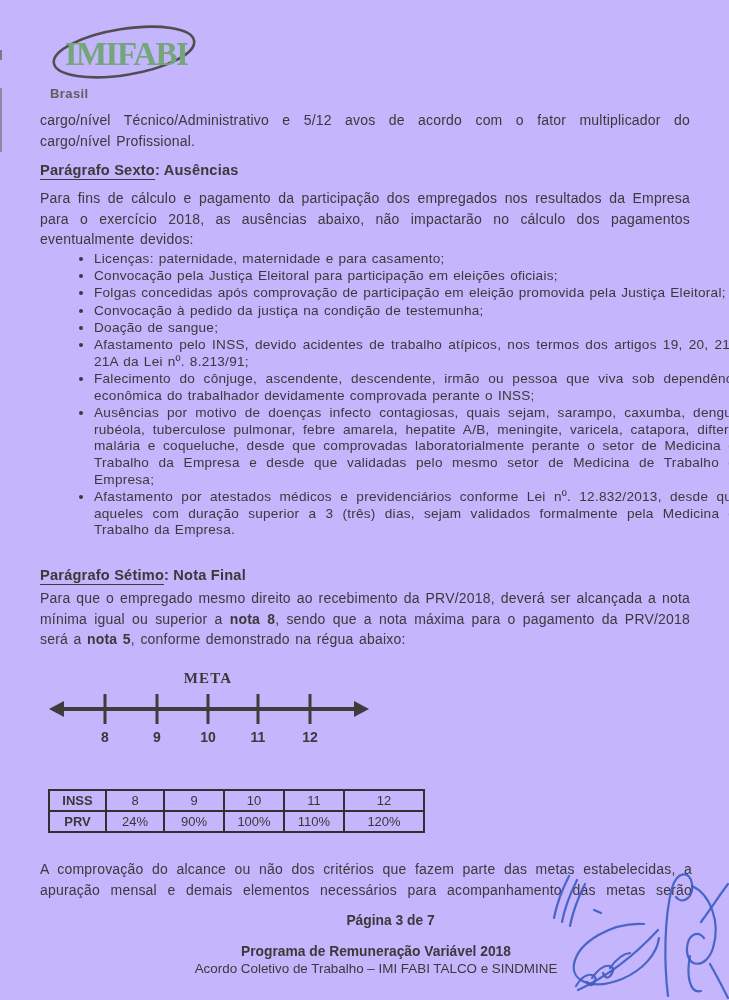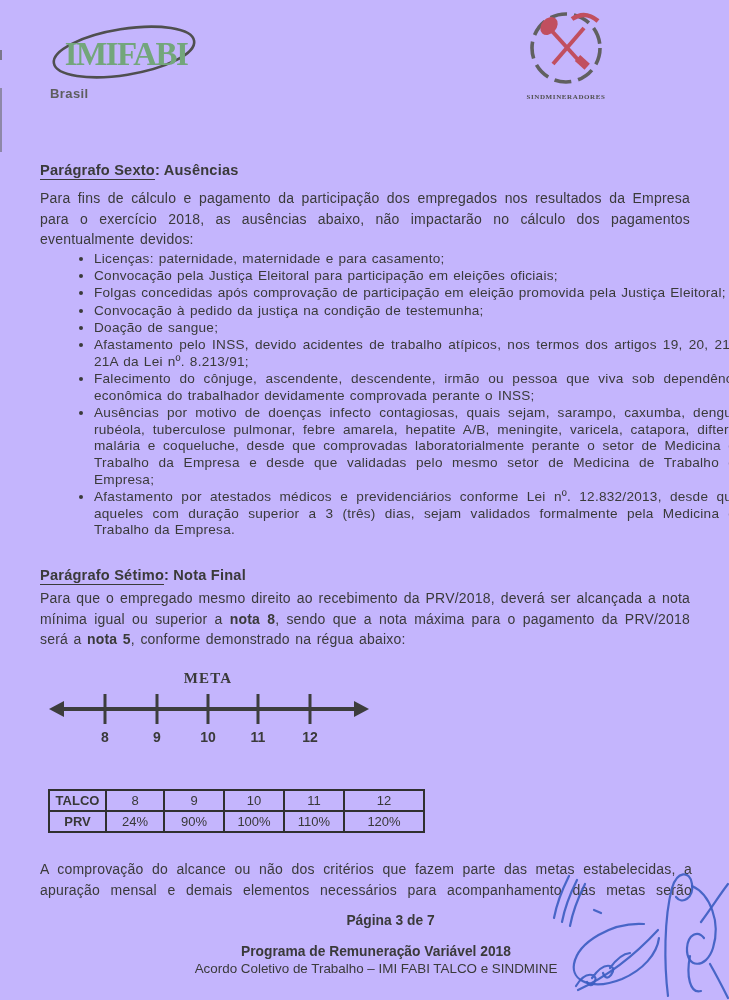--- a/index.html
+++ b/index.html
@@ -75,34 +75,25 @@
   <div class="scan-mark m2"></div>
 
   <div class="imifabi">
     <svg width="152" height="62" viewBox="0 0 152 62">
       <ellipse cx="74" cy="30" rx="71" ry="23" transform="rotate(-9 74 30)" fill="none" stroke="#4f4f4f" stroke-width="2.6"></ellipse>
       <text x="76" y="43" text-anchor="middle" font-family="Liberation Serif, serif" font-weight="bold" font-size="33" letter-spacing="-1.5" fill="#73a67b">IMIFABI</text>
     </svg>
     <div class="brasil">Brasil</div>
   </div>
 
-  <div class="sindmine">
-    <svg width="86" height="98" viewBox="0 0 86 98">
-      <circle cx="43" cy="42" r="34" fill="none" stroke="#606060" stroke-width="3.6" stroke-dasharray="17 7"></circle>
 
-      <ellipse cx="26" cy="20" rx="7.5" ry="10" transform="rotate(42 26 20)" fill="#c14f5f"></ellipse>
-      <line x1="28" y1="24" x2="58" y2="57" stroke="#c14f5f" stroke-width="4"></line>
-      <rect x="53" y="52" width="13" height="8" transform="rotate(42 59 56)" fill="#c14f5f"></rect>
-
-      <path d="M49 13 Q62 4 75 15" fill="none" stroke="#c14f5f" stroke-width="4.5"></path>
-      <line x1="61" y1="22" x2="30" y2="58" stroke="#c14f5f" stroke-width="4"></line>
-      <text x="43" y="93" text-anchor="middle" font-family="Liberation Serif, serif" font-weight="bold" font-size="7" letter-spacing=".6" fill="#4f4f4f">SINDMINERADORES</text>
-    </svg>
+  <div class="tblock" style="top:110px">
+    <div class="jline">cargo/nível Técnico/Administrativo e 5/12 avos de acordo com o fator multiplicador do</div>
+    <div>cargo/nível Profissional.</div>
   </div>
-
 
   <div class="heading" style="top:162px">
     <span class="hu">Parágrafo Sexto</span><span>: Ausências</span>
   </div>
 
   <p class="tblock para" style="top:188px">Para fins de cálculo e pagamento da participação dos empregados nos resultados da Empresa para o exercício 2018, as ausências abaixo, não impactarão no cálculo dos pagamentos eventualmente devidos:</p>
 
   <ul class="absences">
     <li>Licenças: paternidade, maternidade e para casamento;</li>
     <li>Convocação pela Justiça Eleitoral para participação em eleições oficiais;</li>
@@ -142,21 +133,21 @@
     <colgroup>
       <col style="width:57px">
         <col style="width:58px">
         <col style="width:60px">
       <col style="width:60px">
         <col style="width:60px">
         <col style="width:80px">
     </colgroup>
     <tbody>
         <tr>
-      <td class="tlabel">TALCO</td>
+      <td class="tlabel">INSS</td>
       <td>8</td>
       <td>9</td>
       <td>10</td>
       <td>11</td>
       <td>12</td>
     </tr>
     <tr>
       <td class="tlabel">PRV</td>
       <td>24%</td>
       <td>90%</td>

